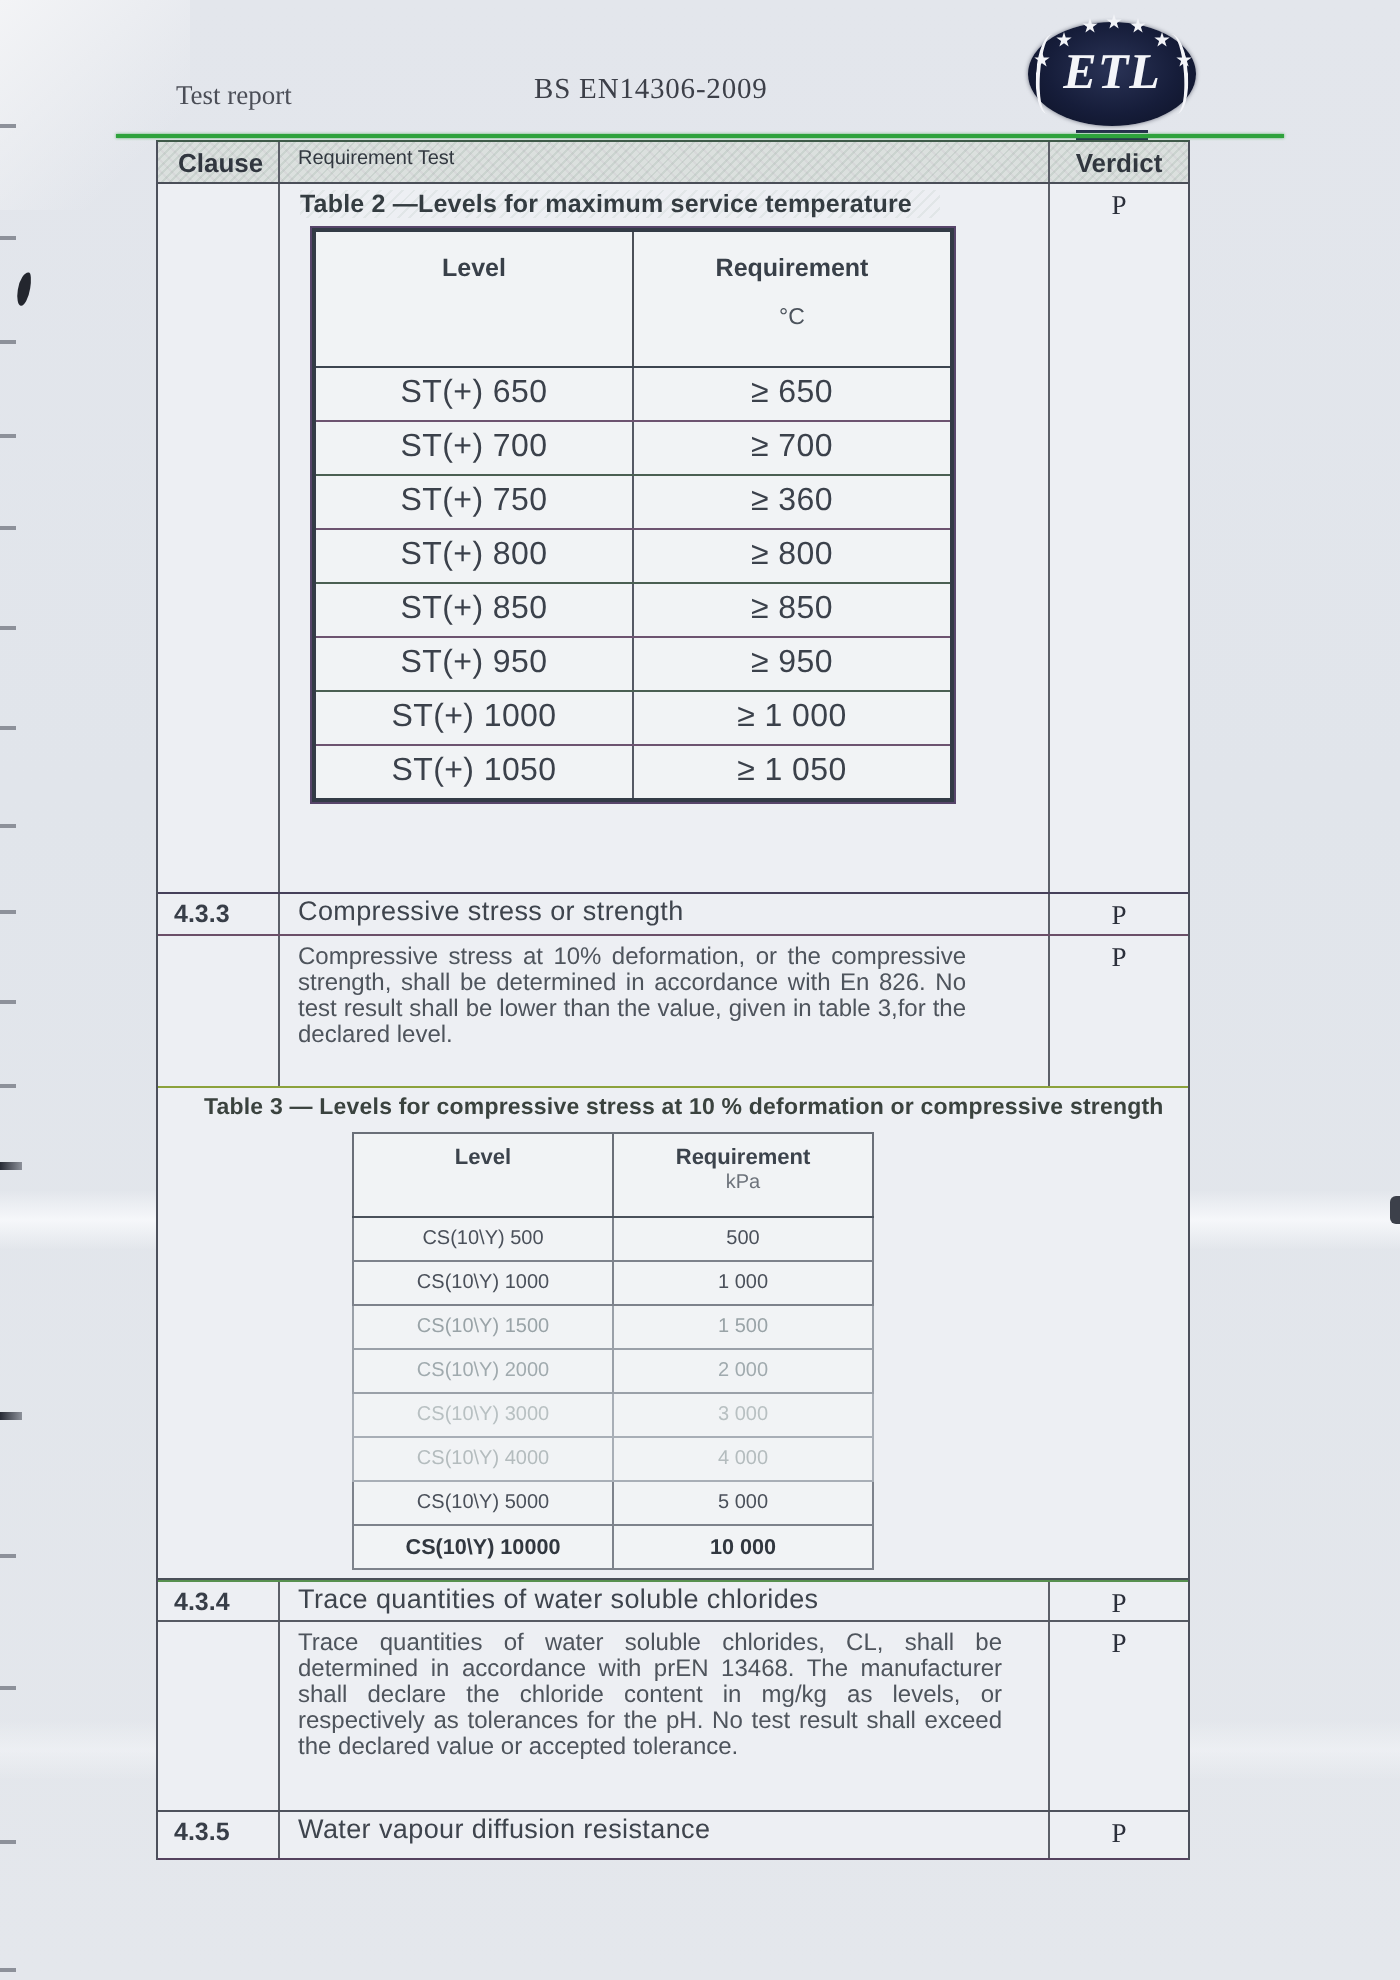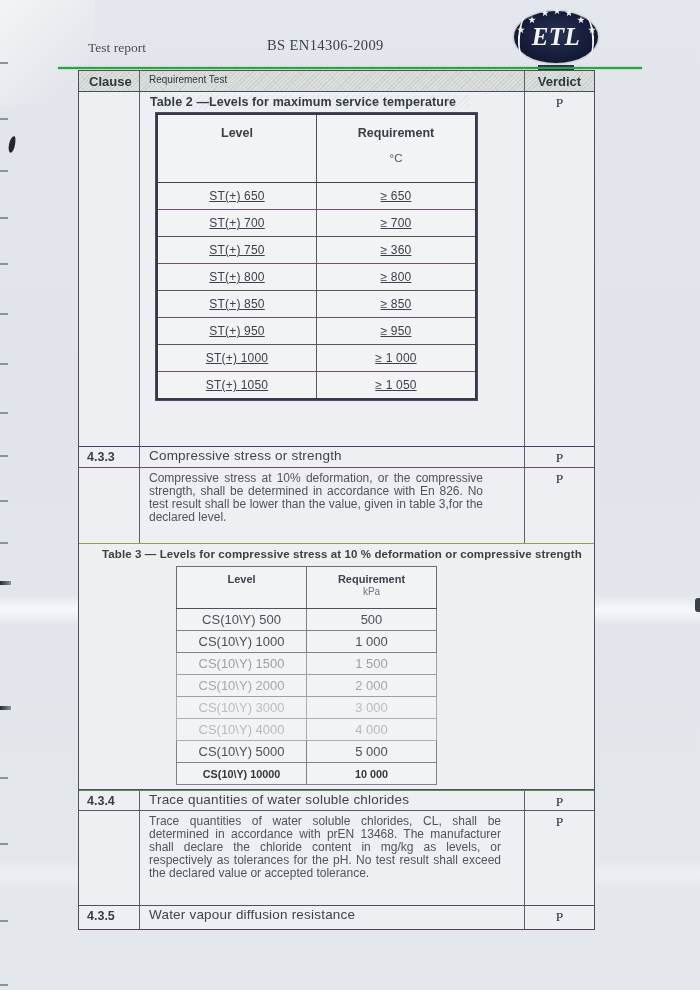--- a/index.html
+++ b/index.html
@@ -70,43 +70,43 @@
   .r-t2 .td-req{padding:0;}
   .t2-title{margin:3px 0 0 10px;font-weight:bold;font-size:12.5px;color:#343c41;letter-spacing:.1px;
     background:repeating-linear-gradient(135deg,rgba(120,150,130,.10) 0 1px,rgba(0,0,0,0) 1px 4px);
     display:inline-block;padding-right:14px;}
   table.inner{border-collapse:collapse;background:#f1f3f5;}
   .t2{margin:3px 0 0 16px;width:321px;border:2.2px solid #333b46;outline:.5px solid #57456a;}
   .t2 th{width:50%;border:1px solid #4c5058;border-bottom:1.6px solid #3d4550;
     font-size:12.5px;color:#394049;font-weight:bold;padding:0;height:67px;vertical-align:top;}
   .t2 th .h1{margin-top:11px;}
   .t2 th .h2{margin-top:12px;font-weight:normal;font-size:11.5px;color:#4c535c;}
-  .t2 td{border:1px solid #555964;height:26px;text-align:center;font-size:12px;color:#3b414b;
-    letter-spacing:.2px;padding:0;text-decoration:underline;}
+  .t2 td{border:1px solid #555964;height:26px;text-align:center;font-size:16px;color:#3b414b;
+    letter-spacing:.2px;padding:0;}
   .t2 tbody tr:nth-child(odd) td{border-bottom-color:#6d5370;}
   .t2 tbody tr:nth-child(even) td{border-bottom-color:#4a5f52;}
 
   .r-c433,.r-c434{height:21px;border-bottom:1.3px solid #6b4f68;}
   .r-c434{border-bottom-color:#565a63;border-top:.6px solid #57904f;}
   .heading{font-size:13.5px;color:#3e444d;letter-spacing:.2px;padding-top:1px;}
   .r-b433{height:76px;border-bottom:1.3px solid #8ca23c;}
   .r-b434{height:95px;border-bottom:1.3px solid #4e525c;}
   .body-text{font-size:12px;line-height:13px;color:#4e545c;text-align:justify;margin-top:2px;}
   .w433{max-width:334px;}
   .w434{max-width:352px;}
   .r-c435{height:24px;border-bottom:1.5px solid #55425e;}
 
   .r-t3{height:242px;display:block;border-bottom:1.3px solid #4a4f58;}
   .t3-title{margin:4px 0 0 23px;font-weight:bold;font-size:11.5px;color:#3a423e;letter-spacing:.1px;}
   .t3{margin:6px 0 0 97px;width:261px;border:1.7px solid #3d444e;background:#f2f4f6;}
   .t3 th{border:1px solid #6a6f78;border-bottom:1.4px solid #4a515b;width:50%;
     font-size:11px;color:#3c434c;font-weight:bold;height:41px;vertical-align:top;padding:0;}
   .t3 th .h1{margin-top:6px;}
   .t3 th .h2{margin-top:1px;font-weight:normal;font-size:10px;color:#6d737b;}
-  .t3 td{border:1px solid #7d828b;height:21px;text-align:center;font-size:13px;color:#4a505a;padding:0;}
+  .t3 td{border:1px solid #7d828b;height:21px;text-align:center;font-size:10px;color:#4a505a;padding:0;}
   .t3 tbody tr:nth-child(3) td{color:#99a3a7;border-color:#9aa0a8;}
   .t3 tbody tr:nth-child(4) td{color:#a0aaae;border-color:#9aa0a8;}
   .t3 tbody tr:nth-child(5) td{color:#b8c0c2;border-color:#a8aeb6;}
   .t3 tbody tr:nth-child(6) td{color:#b4bcbe;border-color:#a8aeb6;}
   .t3 tbody tr:nth-child(7) td{border-top-color:#565c66;}
   .t3 tbody tr:nth-child(8) td{color:#31373f;border-top-color:#464c56;font-weight:bold;font-size:10.8px;}
 </style>
 </head>
 <body>
 

